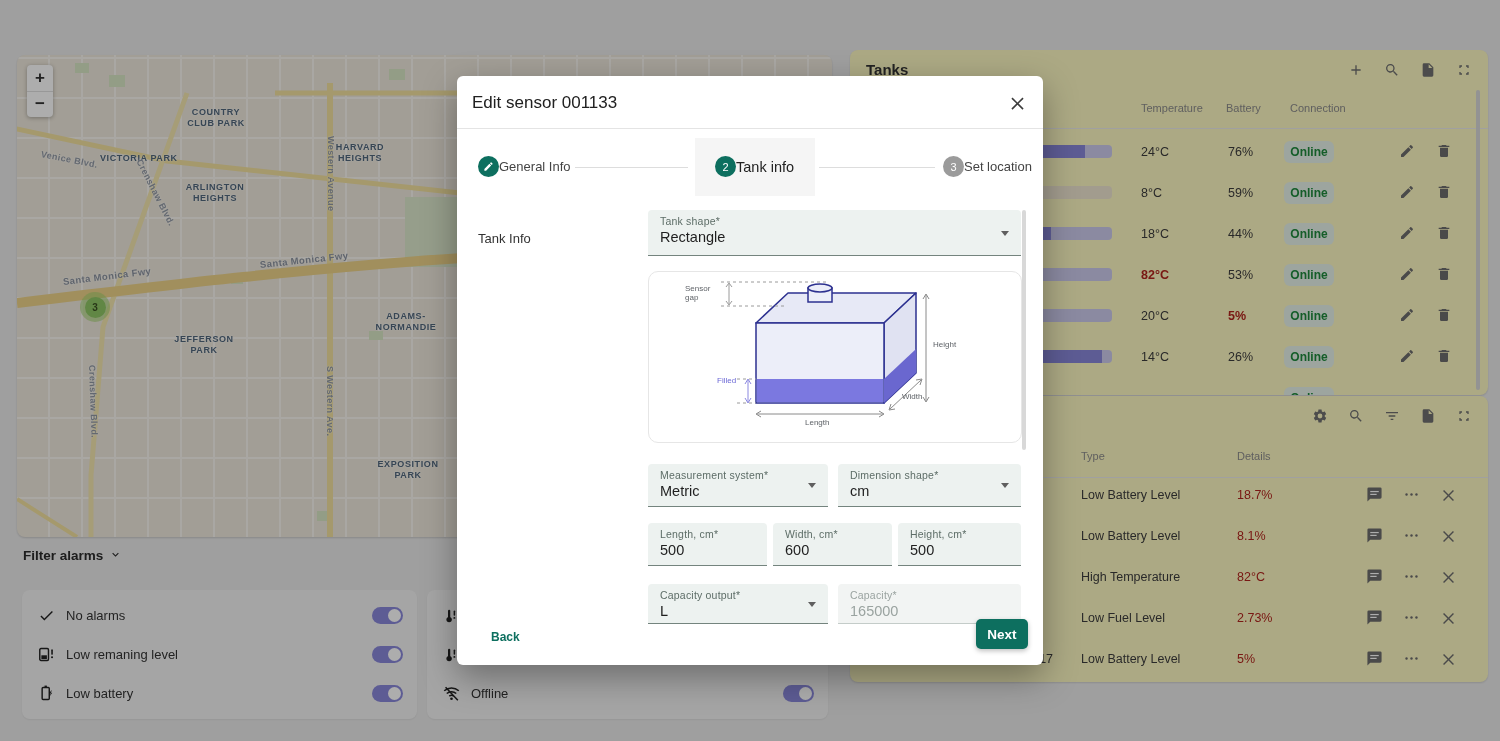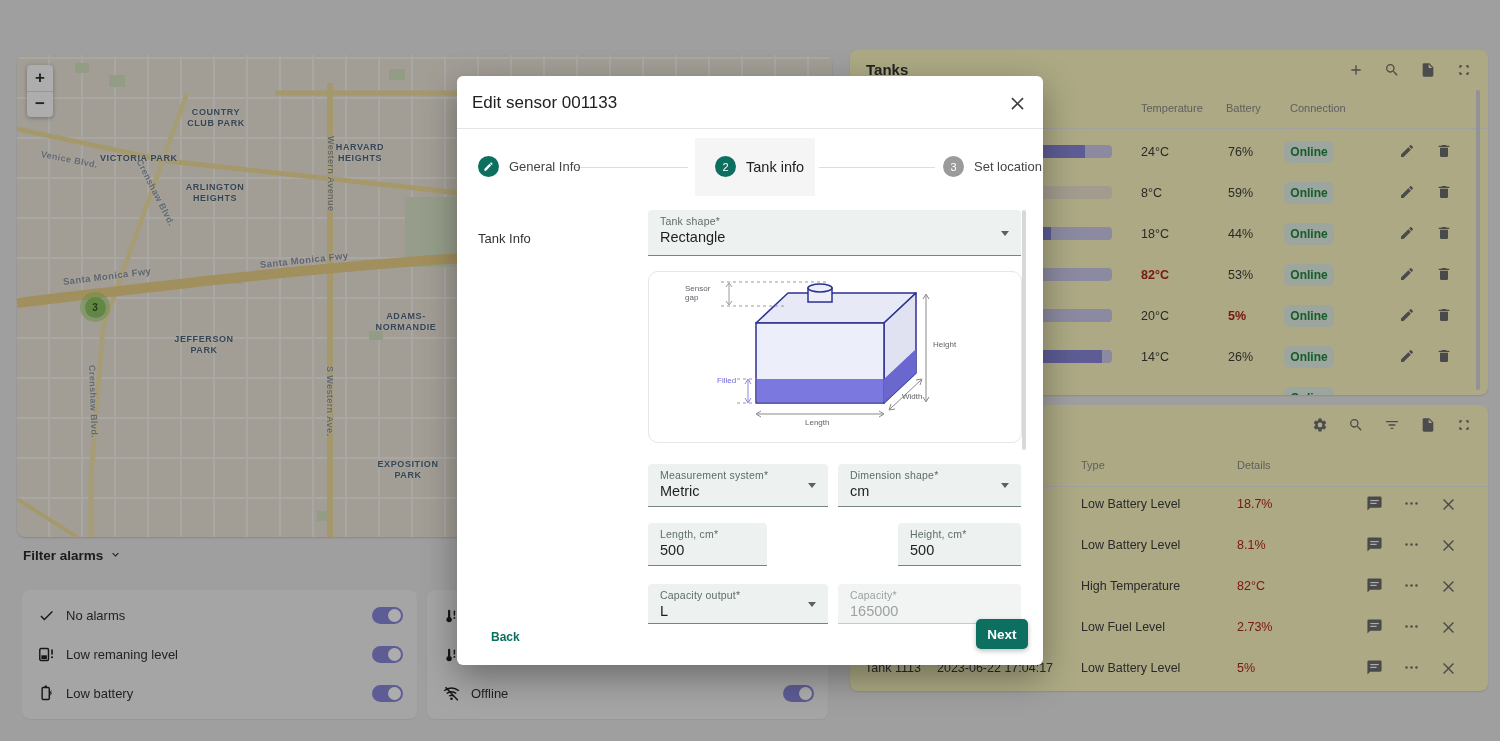--- a/index.html
+++ b/index.html
@@ -60,21 +60,21 @@
     position:relative;cursor:pointer;flex:none}
   .toggle[data-on="true"]{background:var(--toggle-purple)}
   .toggle::after{content:'';position:absolute;left:2px;top:2px;width:13px;height:13px;border-radius:50%;
     background:#fff}
   .toggle[data-on="true"]::after{left:auto;right:2px}
 
   
   .panel{position:absolute;background:#fef9c3;border-radius:8px;overflow:hidden;
     box-shadow:0 1px 2px rgba(0,0,0,.12)}
   .panel.tanks{left:850px;top:50px;width:638px;height:345px}
-  .panel.alarms{left:850px;top:405px;width:638px;height:286px}
+  .panel.alarms{left:850px;top:396px;width:638px;height:286px}
   .panel .ptitle{position:absolute;left:16px;top:11px;font-size:15px;font-weight:700;color:#333}
   .picons{position:absolute;right:16px;top:12px;display:flex;gap:20px;color:#707070}
   .picons .pic{cursor:pointer;display:flex}
   .colhead{position:absolute;font-size:11px;color:#8d8d8d}
   .hdiv{position:absolute;left:0;right:0;height:1px;background:#ececec}
   .vsb{position:absolute;right:8px;width:4px;border-radius:2px;background:#d9d9d9}
 
   .trow,.arow{position:absolute;left:0;right:0;height:41px}
   .bar{position:absolute;left:140px;top:14px;width:122px;height:13px;border-radius:4px;
     background:var(--bar-track);overflow:hidden}
@@ -88,21 +88,21 @@
   .rowicon{position:absolute;top:12px;color:#6e6e6e;cursor:pointer;display:flex}
   .red{color:var(--alarm-red)}
 
   
   .overlay{position:absolute;inset:0;background:rgba(0,0,0,.32);z-index:50}
   .modal{position:absolute;left:457px;top:76px;width:586px;height:589px;background:#fff;
     border-radius:6px;z-index:60;box-shadow:0 12px 34px rgba(0,0,0,.35)}
   .m-title{position:absolute;left:15px;top:17px;font-size:17px;font-weight:500;color:#212121}
   .m-close{position:absolute;right:16px;top:17px;color:#3c3c3c;cursor:pointer;display:flex}
   .m-div{position:absolute;left:0;right:0;top:52px;height:1px;background:#e4e4e4}
-  .step{position:absolute;display:flex;align-items:center;gap:10px}
+  .step{position:absolute;display:flex;align-items:center;}
   .stepcirc{width:21px;height:21px;border-radius:50%;display:flex;align-items:center;justify-content:center;
     font-size:11px;color:#fff;background:#9b9b9b;flex:none}
   .stepcirc.done,.stepcirc.active{background:var(--accent)}
   .steplbl{font-size:13px;color:#444}
   .step.s2 .steplbl{font-size:14.5px;color:#222}
   .stepbox{position:absolute;left:238px;top:62px;width:120px;height:58px;background:#f5f5f5}
   .conn{position:absolute;top:91px;height:1px;background:#ddd}
   .m-section{position:absolute;left:21px;top:155px;font-size:13px;font-weight:500;color:#333}
 
   .mfield{position:absolute;background:#edf2f0;border-radius:4px 4px 0 0;
@@ -657,20 +657,24 @@
     <div class="mfield" style="left:381px;top:388px;width:183px;height:43px">
       <div class="flabel">Dimension shape*</div>
       <div class="fvalue">cm</div>
       <span class="caret"></span>
     </div>
 
     <div class="mfield" style="left:191px;top:447px;width:119px;height:43px">
       <div class="flabel">Length, cm*</div>
       <div class="fvalue">500</div>
     </div>
+    <div class="mfield" style="left:316px;top:447px;width:119px;height:43px">
+      <div class="flabel">Width, cm*</div>
+      <div class="fvalue">600</div>
+    </div>
     <div class="mfield" style="left:441px;top:447px;width:123px;height:43px">
       <div class="flabel">Height, cm*</div>
       <div class="fvalue">500</div>
     </div>
 
     <div class="mfield" style="left:191px;top:508px;width:180px;height:40px">
       <div class="flabel">Capacity output*</div>
       <div class="fvalue">L</div>
       <span class="caret"></span>
     </div>

